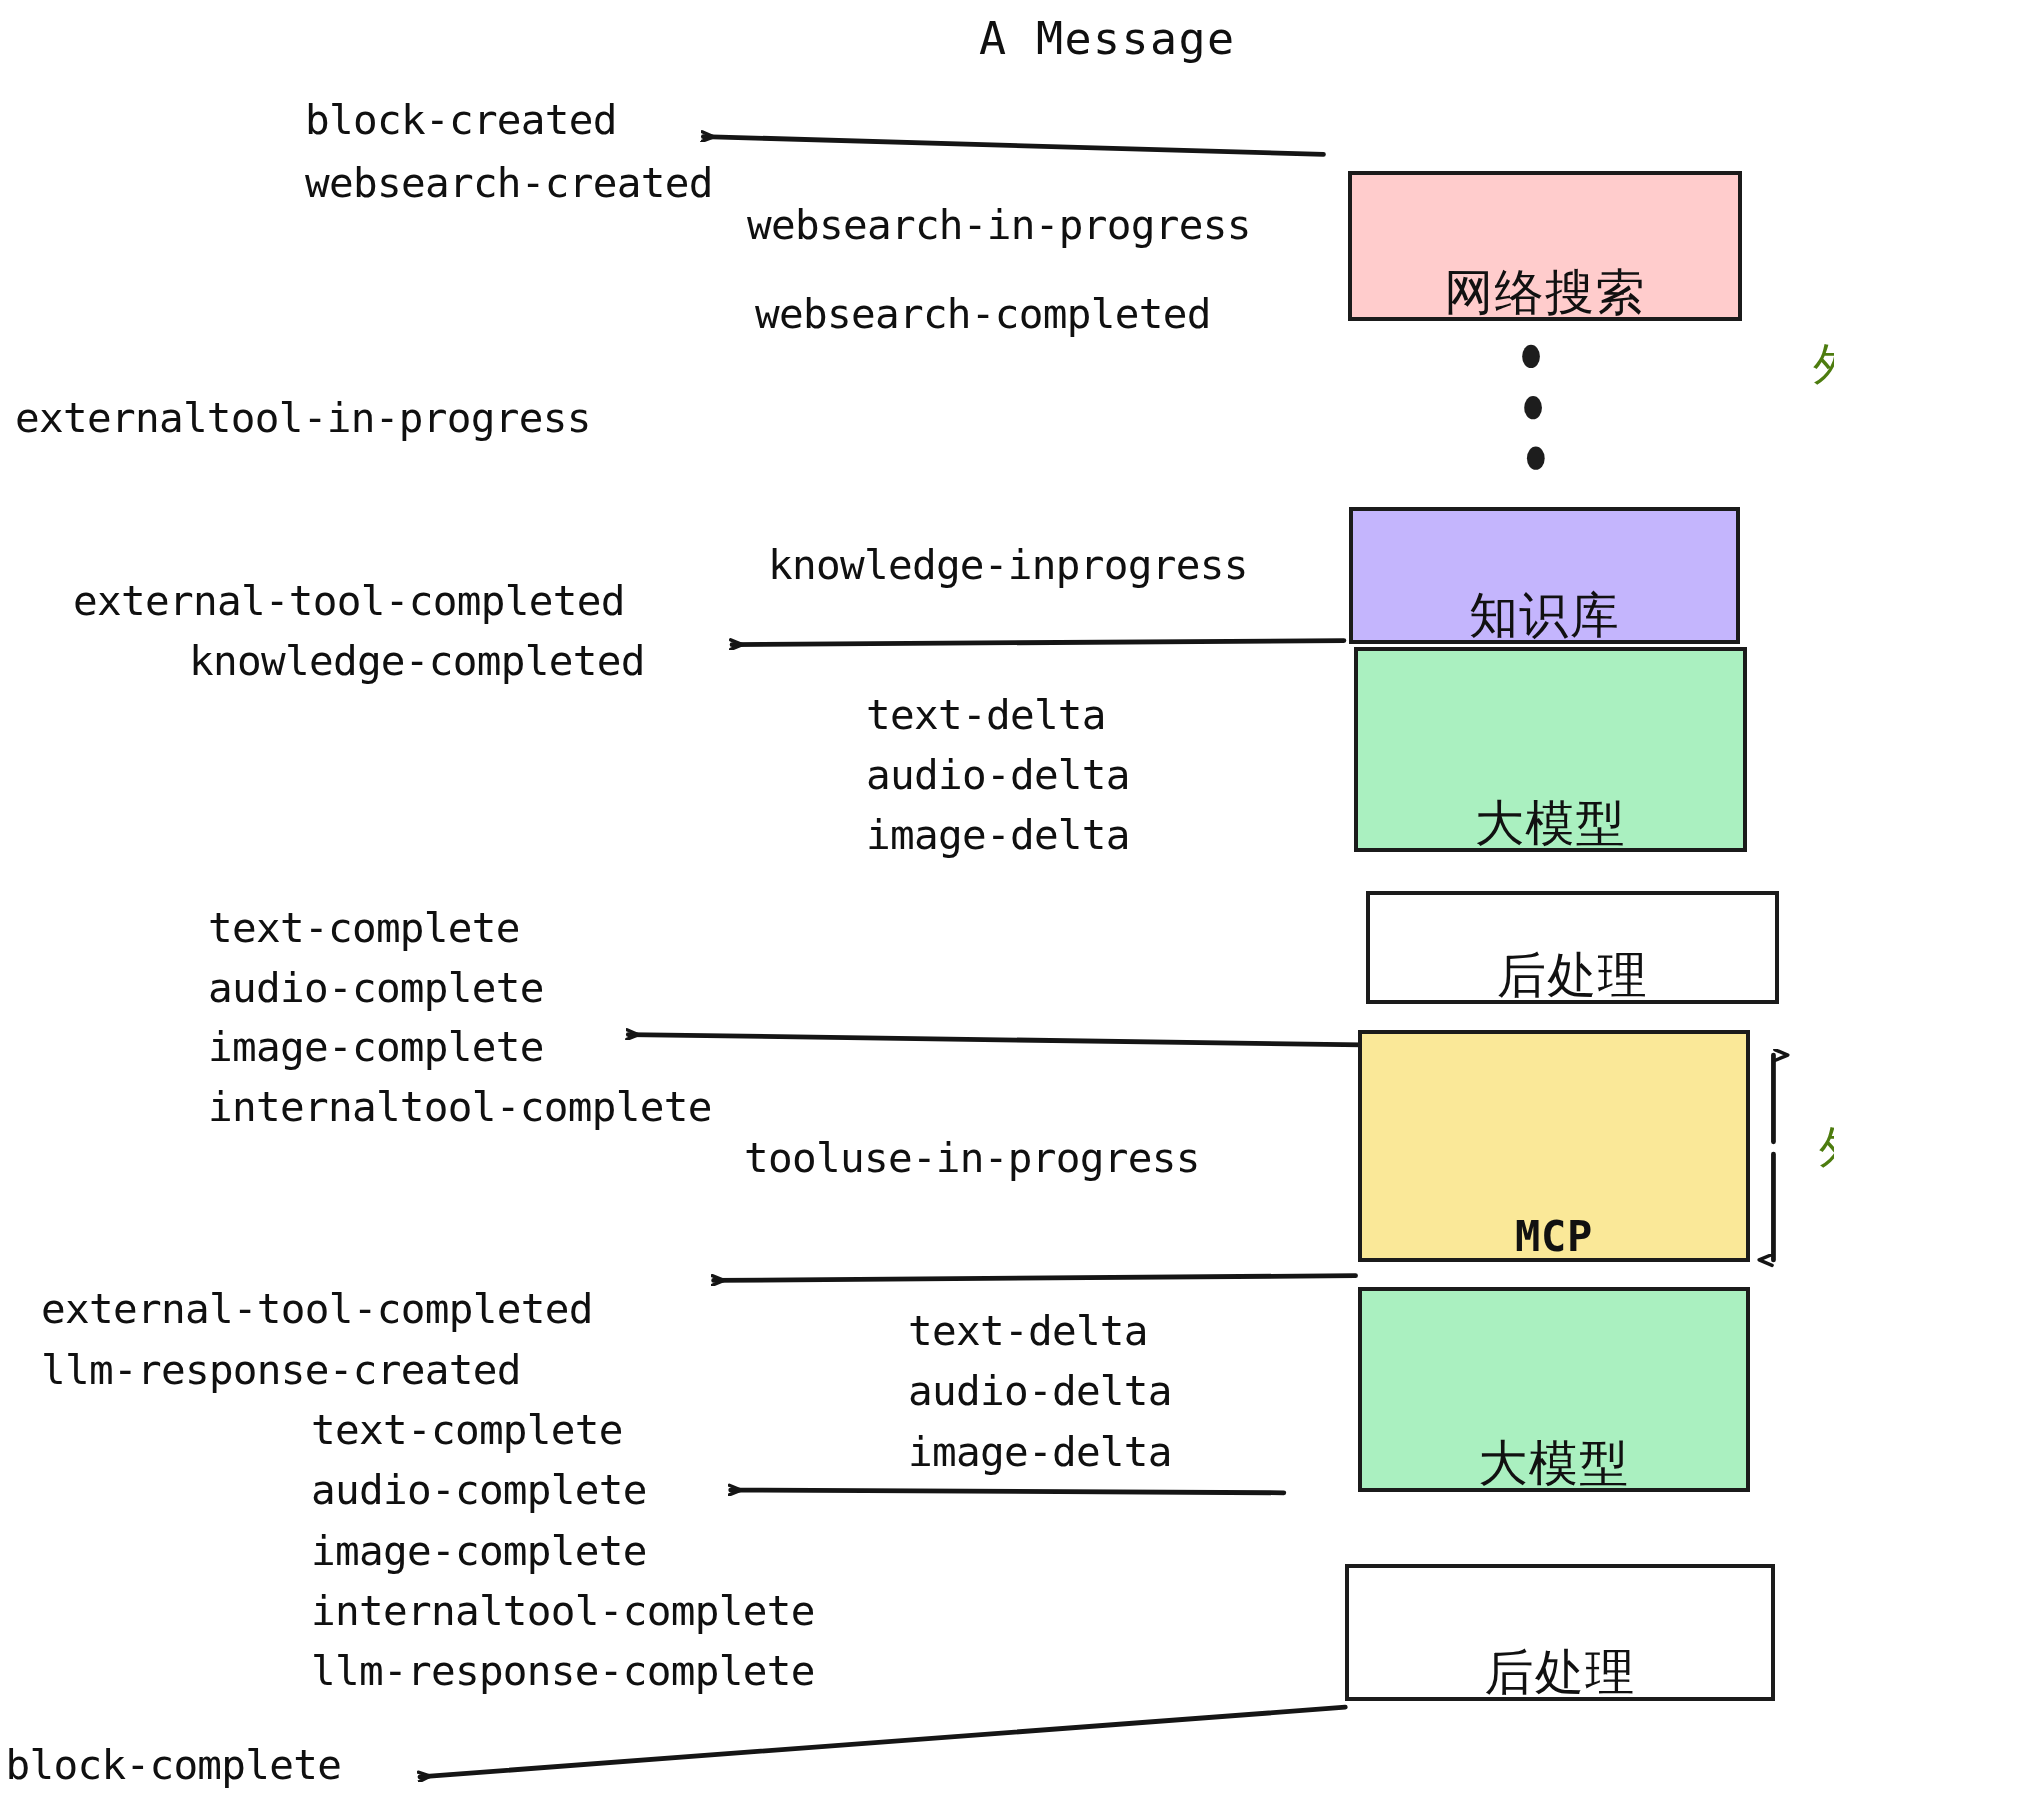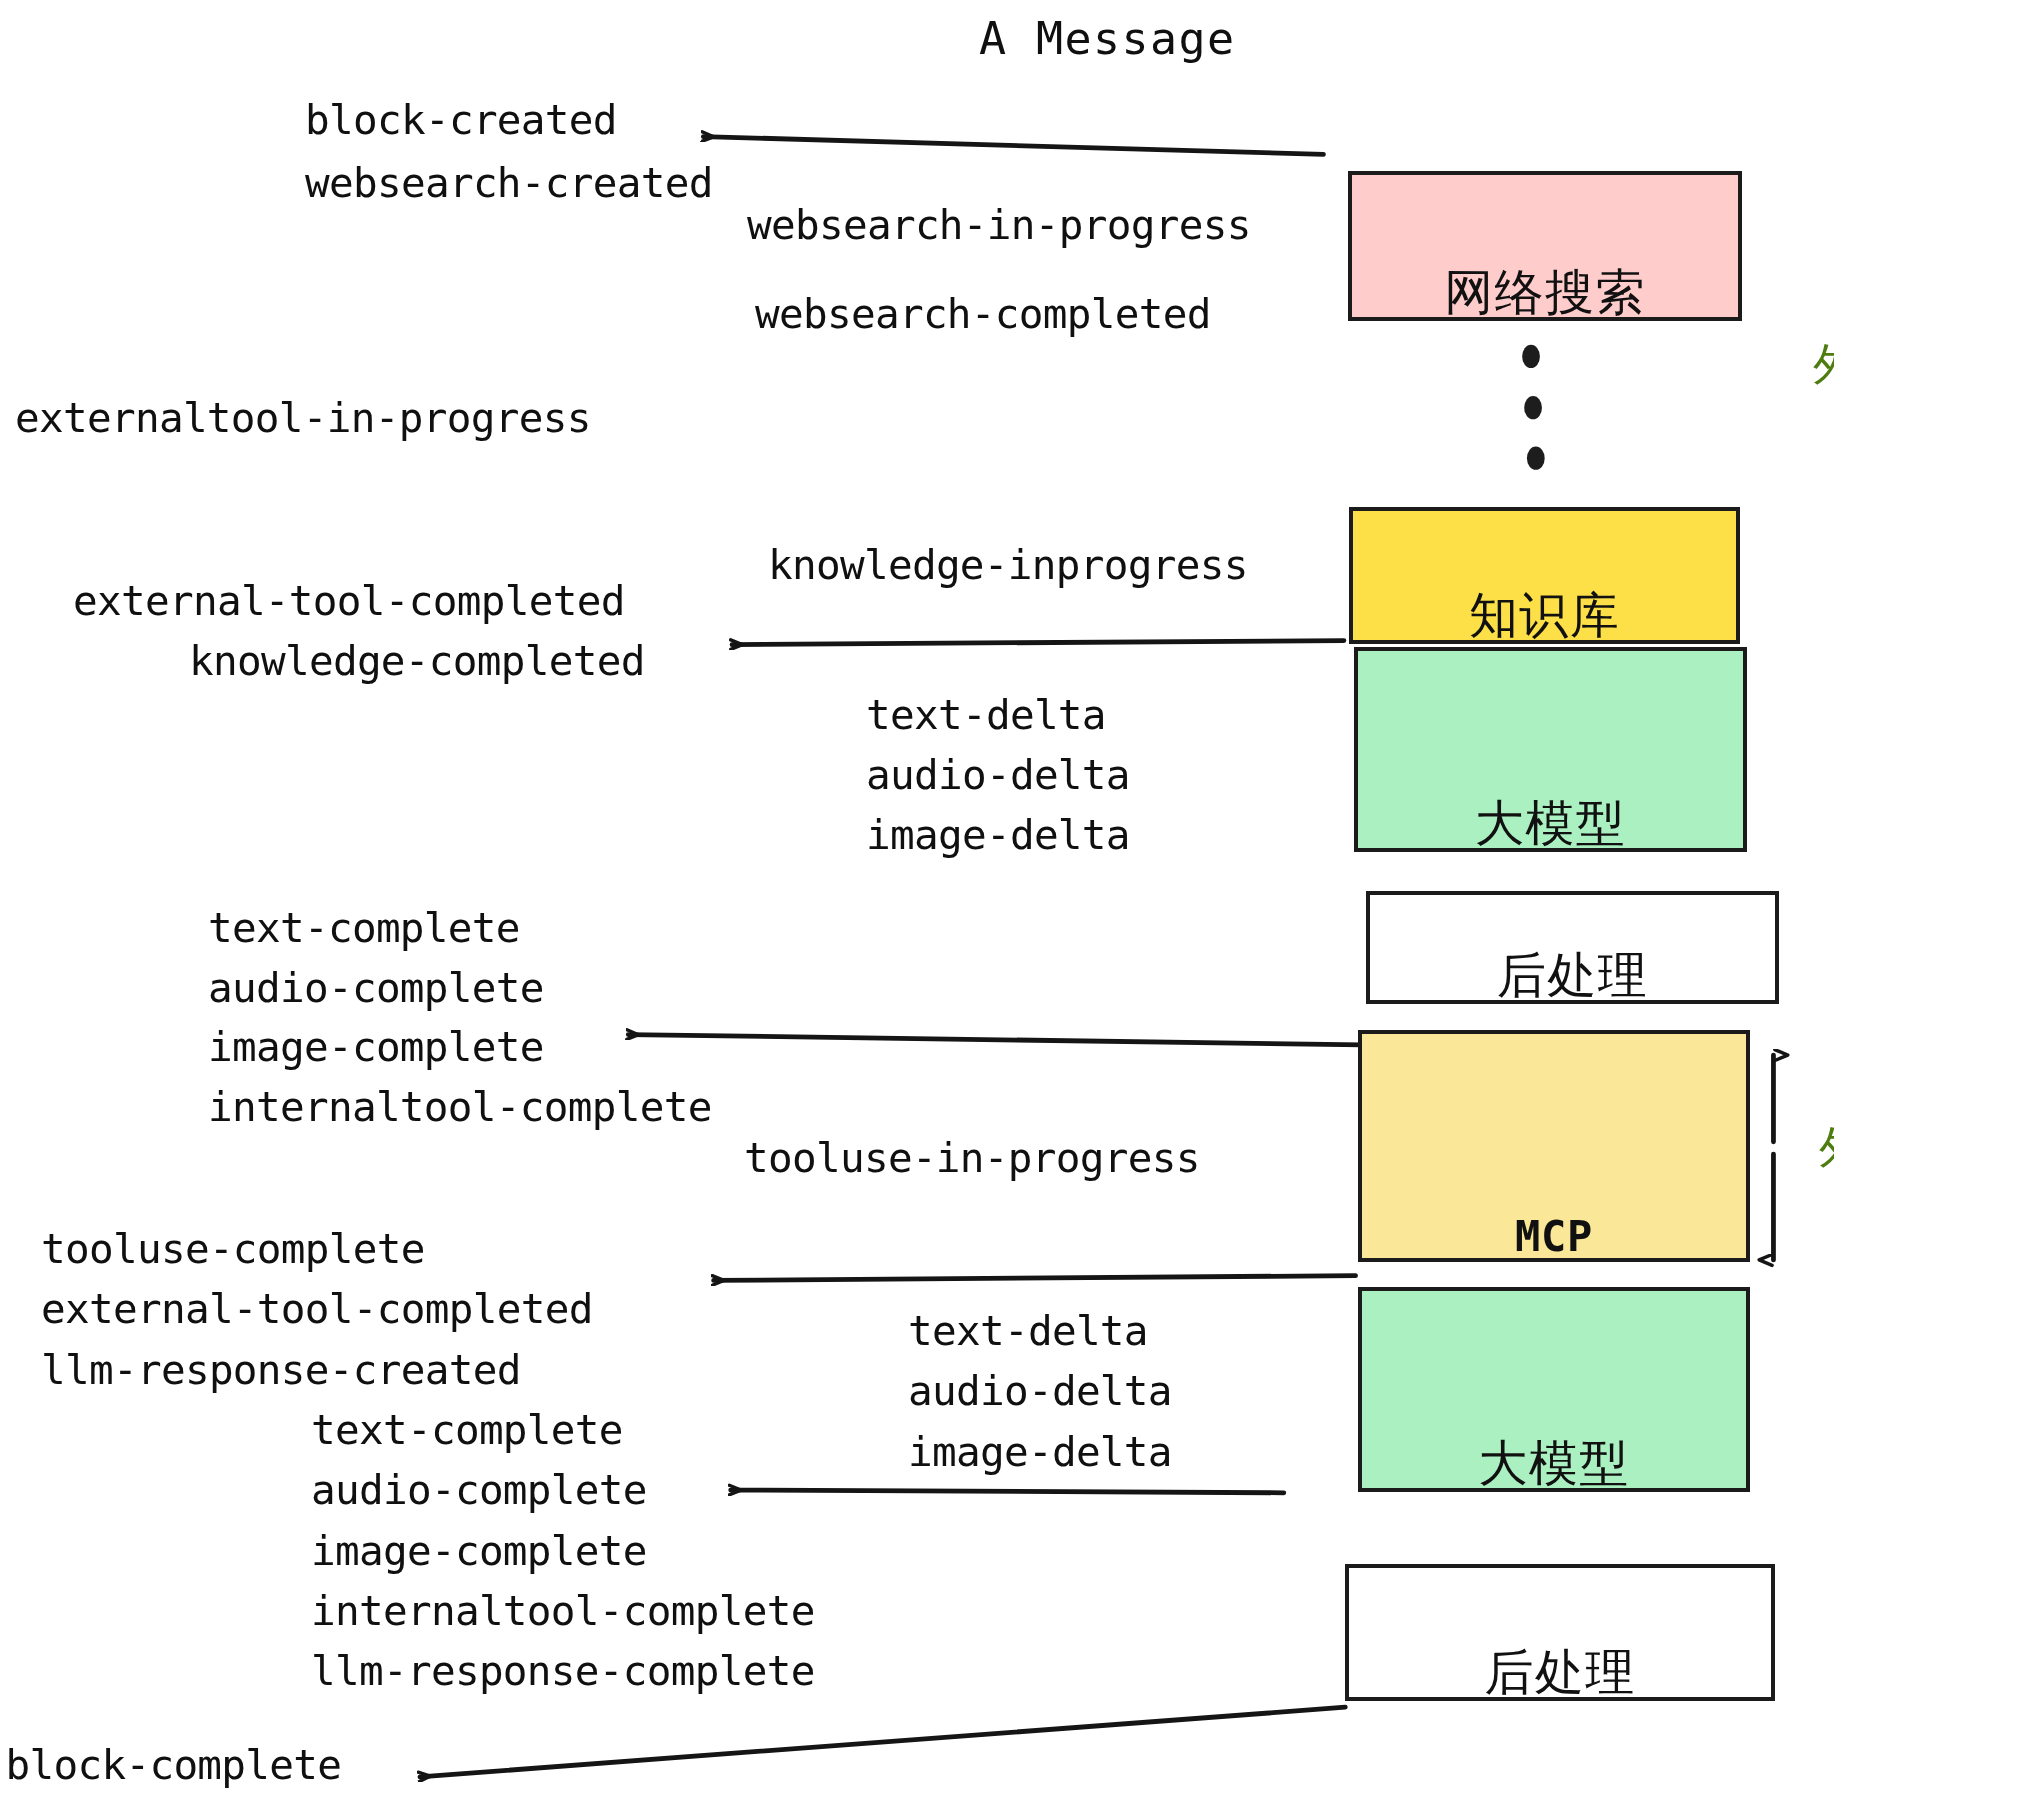--- a/index.html
+++ b/index.html
@@ -134,21 +134,21 @@
       <ellipse cx="2249" cy="671" rx="13" ry="17" fill="#1d1d1d"></ellipse>
     </g>
   </svg>
 
   <div id="title" style="left:979px; top:12.3px;">A Message</div>
 
   <div class="node" style="left:1348px; top:171px; width:394px; height:150px; background:#ffcccc;">
     <span class="node-label">网络搜索</span>
   </div>
 
-  <div class="node" style="left:1349px; top:507px; width:391px; height:137px; background:#fde047;">
+  <div class="node" style="left:1349px; top:507px; width:391px; height:137px; background:#c4b5fd;">
     <span class="node-label">知识库</span>
   </div>
 
   <div class="node" style="left:1354px; top:647px; width:393px; height:205px; background:#aaf0c0;">
     <span class="node-label">大模型</span>
   </div>
 
   <div class="node" style="left:1366px; top:891px; width:413px; height:113px; background:#ffffff;">
     <span class="node-label">后处理</span>
   </div>
@@ -177,21 +177,20 @@
   <div class="evt" style="left:73px; top:581px;">external-tool-completed</div>
   <div class="evt" style="left:189px; top:641px;">knowledge-completed</div>
   <div class="evt" style="left:866px; top:695px;">text-delta</div>
   <div class="evt" style="left:866px; top:755px;">audio-delta</div>
   <div class="evt" style="left:866px; top:815px;">image-delta</div>
   <div class="evt" style="left:208px; top:908px;">text-complete</div>
   <div class="evt" style="left:208px; top:968px;">audio-complete</div>
   <div class="evt" style="left:208px; top:1027px;">image-complete</div>
   <div class="evt" style="left:208px; top:1087px;">internaltool-complete</div>
   <div class="evt" style="left:744px; top:1138px;">tooluse-in-progress</div>
-  <div class="evt" style="left:41px; top:1229px;">tooluse-complete</div>
   <div class="evt" style="left:41px; top:1289px;">external-tool-completed</div>
   <div class="evt" style="left:41px; top:1350px;">llm-response-created</div>
   <div class="evt" style="left:908px; top:1311px;">text-delta</div>
   <div class="evt" style="left:908px; top:1371px;">audio-delta</div>
   <div class="evt" style="left:908px; top:1432px;">image-delta</div>
   <div class="evt" style="left:311px; top:1410px;">text-complete</div>
   <div class="evt" style="left:311px; top:1470px;">audio-complete</div>
   <div class="evt" style="left:311px; top:1531px;">image-complete</div>
   <div class="evt" style="left:311px; top:1591px;">internaltool-complete</div>
   <div class="evt" style="left:311px; top:1651px;">llm-response-complete</div>

